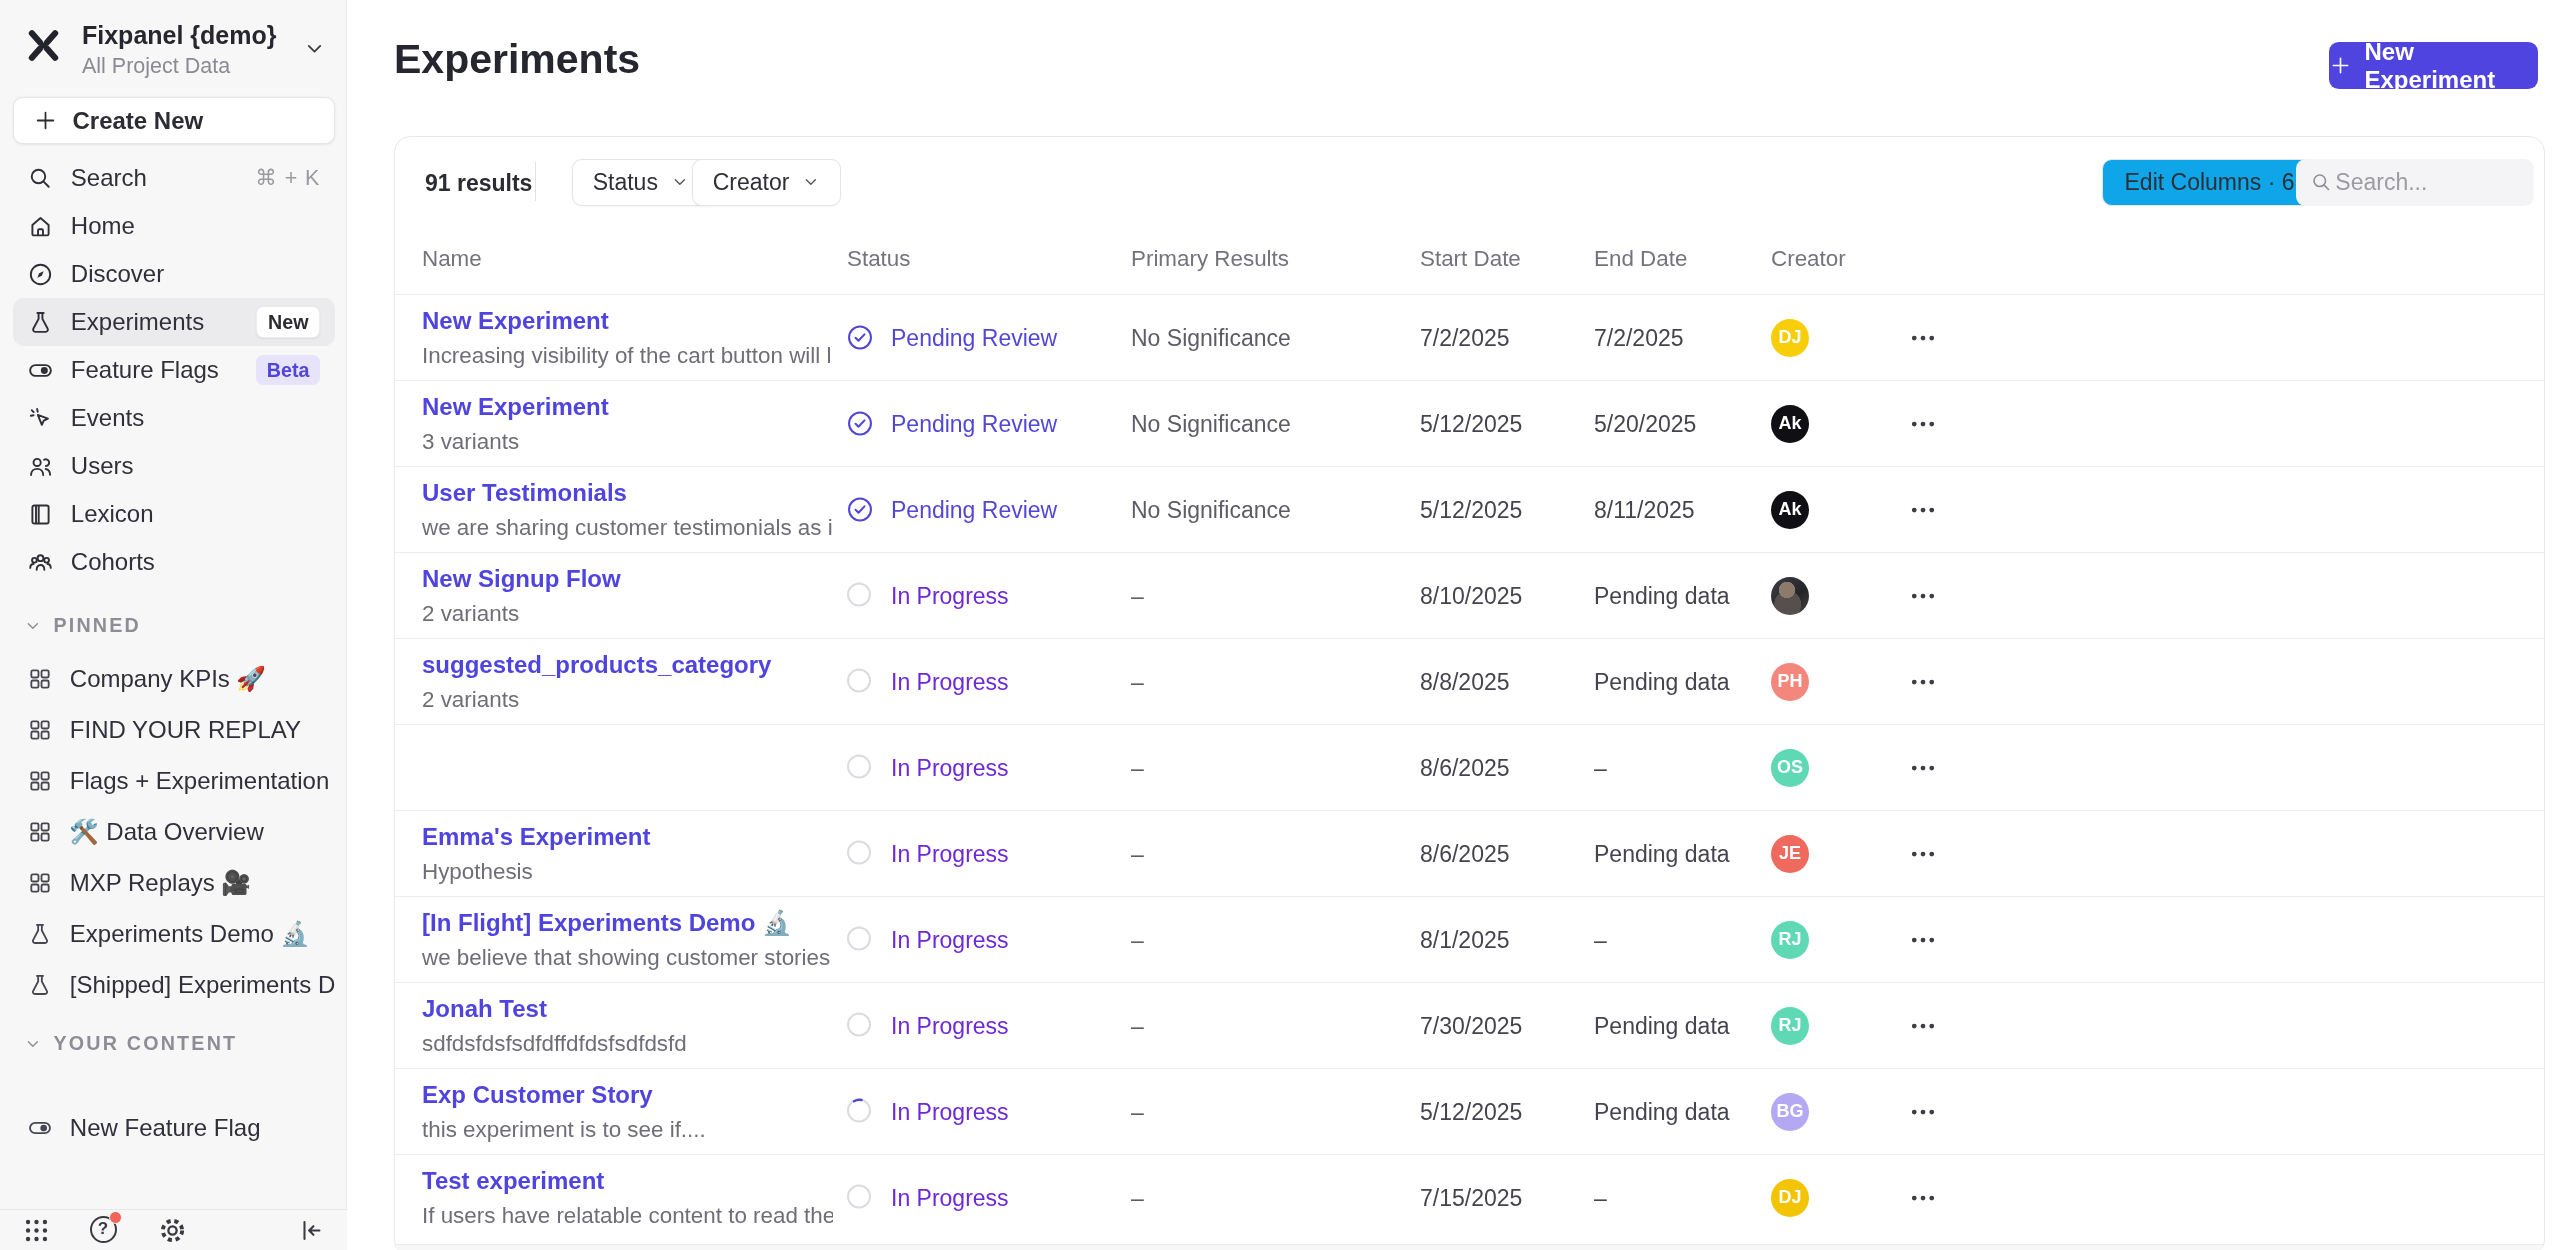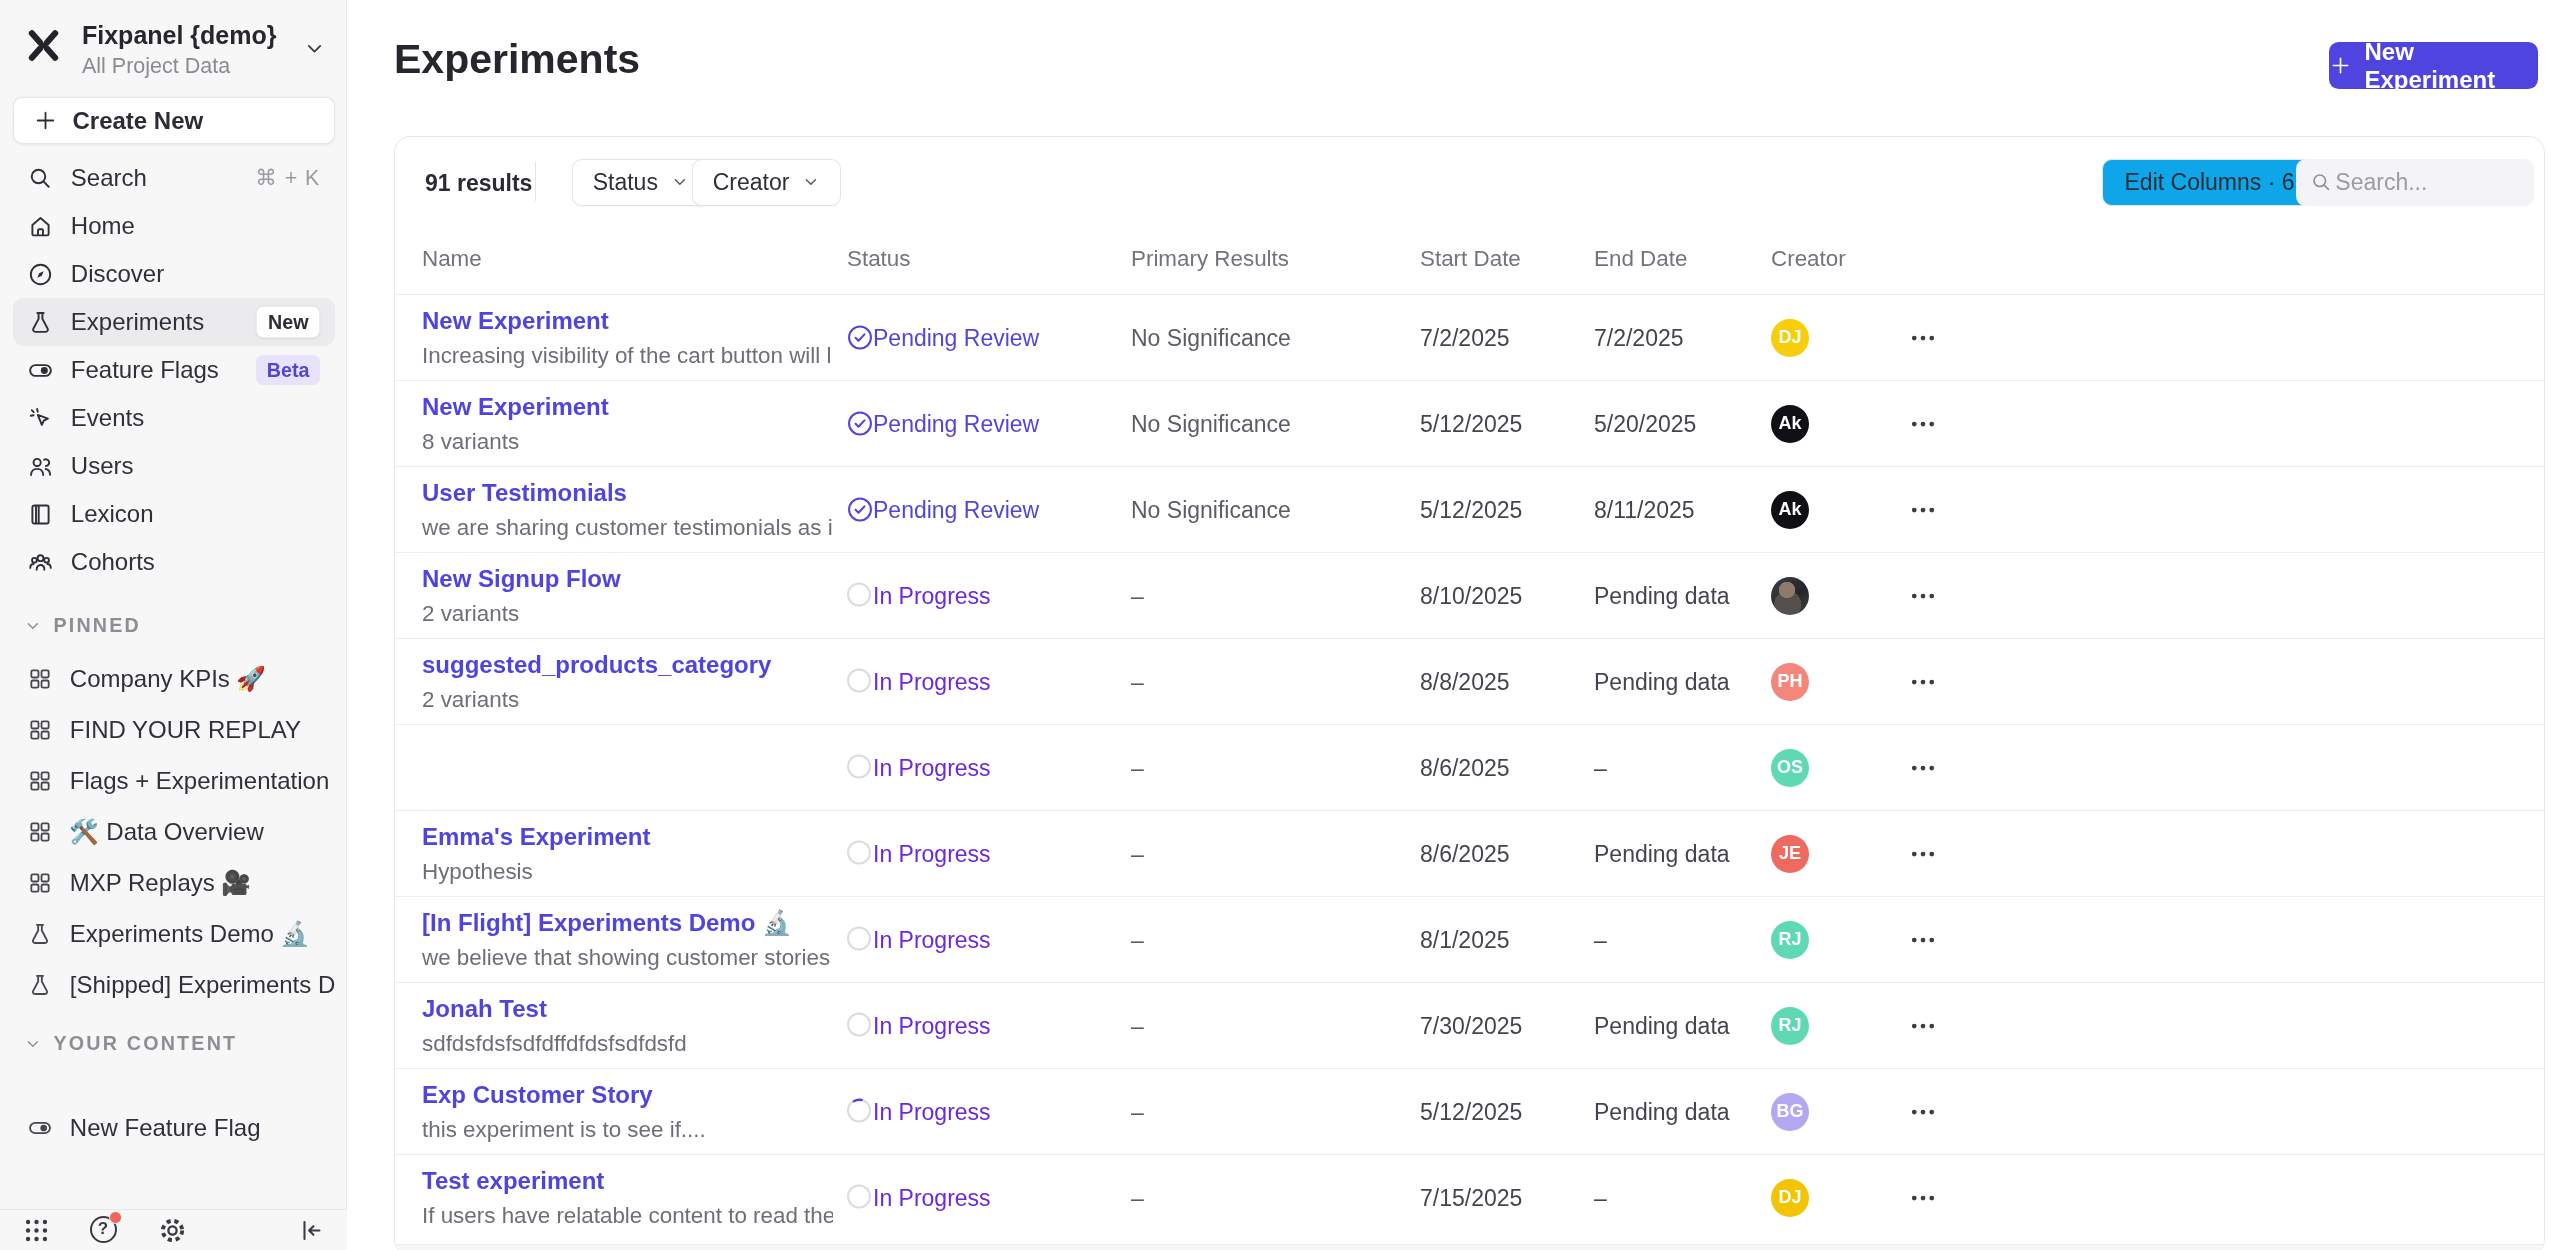--- a/index.html
+++ b/index.html
@@ -88,21 +88,21 @@
   .thead { position:absolute; left:0; top:89px; width:100%; height:68px; }
   .th { position:absolute; top:19.7px; font-size:22.4px; font-weight:500; color:#73737d; white-space:nowrap; }
 
   .rows { position:absolute; left:0; top:157px; width:100%; }
   .row { position:relative; height:86px; border-top:0.9px solid #ededf0; }
   .cell { position:absolute; top:50%; transform:translateY(-50%); white-space:nowrap; }
   .c-name    { left:27px; width:411px; overflow:hidden; }
   .row-title { display:block; font-size:24px; font-weight:600; color:#4f44e0; text-decoration:none;
     margin-bottom:8px; cursor:pointer; }
   .row-sub   { font-size:22.4px; color:#6e6e78; }
-  .c-status  { left:452px; display:flex; align-items:center; gap:0; }
+  .c-status  { left:452px; display:flex; align-items:center; gap:18px; }
   .st-label  { font-size:23px; }
   .st-pending { color:#5246d9; }
   .st-progress { color:#6d28d9; }
   .st-ic { width:26px; height:26px; position:relative; }
   .prog-circle { display:block; width:24px; height:24px; border:2.1px solid #dcdce0; border-radius:50%; }
   .arc-svg { position:absolute; left:-1.8px; top:-1.8px; width:29.5px; height:29.5px; }
   .c-primary { left:736px; font-size:23px; color:#5c5c66; }
   .c-start   { left:1025px; font-size:23px; color:#44444e; }
   .c-end     { left:1199px; font-size:23px; color:#44444e; }
   .c-creator { left:1376px; }
@@ -459,21 +459,21 @@
           <circle cx="5" cy="12" r="1.9"></circle>
               <circle cx="12" cy="12" r="1.9"></circle>
               <circle cx="19" cy="12" r="1.9"></circle>
         </svg>
       </span>
     </div>
   </div>
       <div class="row">
     <div class="cell c-name">
       <a class="row-title">New Experiment</a>
-      <div class="row-sub">8 variants</div>
+      <div class="row-sub">3 variants</div>
     </div>
     <div class="cell c-status">
       <span class="st-ic">
             <svg viewBox="0 0 24 24" width="26" height="26">
               <circle cx="12" cy="12" r="10.1" fill="none" stroke="#5246d9" stroke-width="1.9"></circle>
               <path d="M7.9 12.3 l2.7 2.7 5.5 -5.9" fill="none" stroke="#5246d9" stroke-width="1.9" stroke-linecap="round" stroke-linejoin="round"></path>
             </svg>
           </span>
       <span class="st-label st-pending">Pending Review</span>
     </div>

